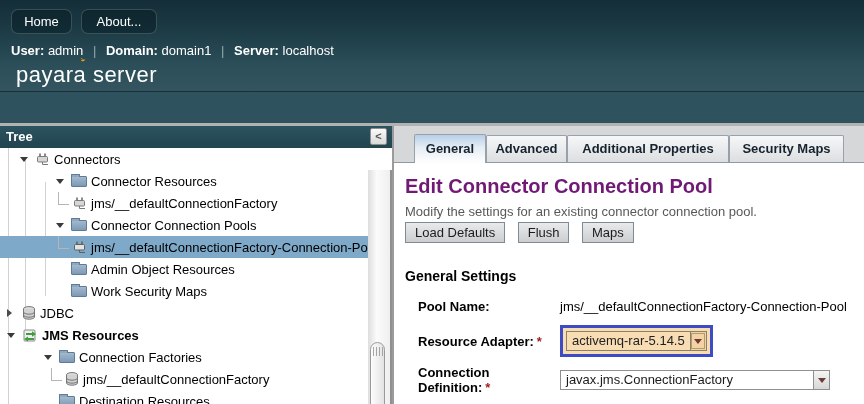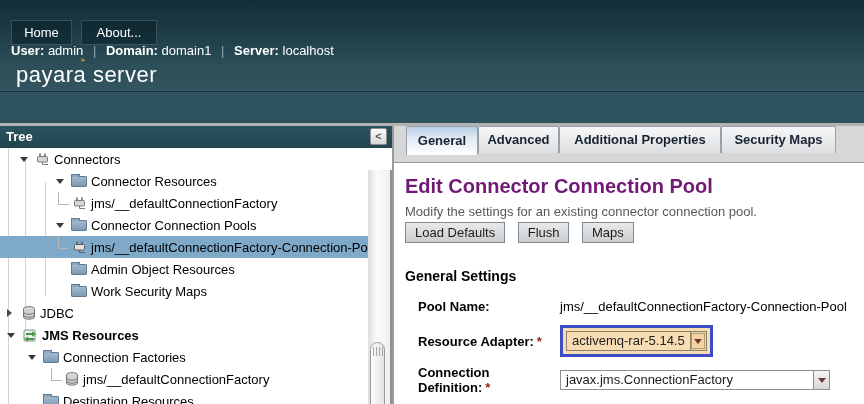--- a/index.html
+++ b/index.html
@@ -3,22 +3,22 @@
 <meta charset="utf-8">
 <style>
   * { margin:0; padding:0; box-sizing:border-box; }
   html,body { background:#e8e8e8; }
   body { font-family:"Liberation Sans", sans-serif; }
   #page { position:relative; width:864px; height:404px; background:#fff; overflow:hidden; }
 
   
   #header { position:absolute; left:0; top:0; width:864px; height:92px;
     background:linear-gradient(#142e38, #1d3c46 35%, #2b4e59 70%, #345560); }
-  .navbtn { position:absolute; top:20px; height:25px; border:1px solid rgba(255,255,255,0.18);
-    background:rgba(5,25,32,0.45); color:#fff; font-size:13px; border-radius:0;
+  .navbtn { position:absolute; top:9px; height:25px; border:1px solid rgba(255,255,255,0.18);
+    background:rgba(5,25,32,0.45); color:#fff; font-size:13px; border-radius:7px;
     text-align:center; line-height:23px; cursor:pointer; }
   #btn-home { left:11px; width:61px; }
   #btn-about { left:81px; width:76px; }
   #session { position:absolute; left:11px; top:43px; color:#fff; font-size:13px; }
   #session b { font-weight:bold; }
   #session .sep { color:#8fa8af; padding:0 6px; }
   #brand { position:absolute; left:16px; top:58px; height:30px; display:flex; align-items:center;flex-direction:column; }
   #brand svg { margin-right:8px; }
   #brand-text { color:#fff; font-size:22px; letter-spacing:0.5px; }
 
@@ -56,38 +56,38 @@
   .ticon { flex:0 0 auto; display:flex; align-items:center; }
   .folder { width:16px; height:11px; background:linear-gradient(#a3b9cd,#7d9ab5);
     border:1px solid #5f7c97; border-radius:1px; position:relative; margin-top:1px; }
   .folder:before { content:''; position:absolute; top:-3px; left:-1px; width:7px; height:2px;
     background:#8da8c0; border:1px solid #5f7c97; border-bottom:none; border-radius:1px 1px 0 0; }
   
   .ind-a { padding-left:7px; }   
   .ind-b { padding-left:20px; }  
   .ind-c { padding-left:56px; }  
   .ind-d { padding-left:58px; }  
-  .ind-e { padding-left:28px; }  
+  .ind-e { padding-left:44px; }  
   .ind-f { padding-left:51px; }  
 
   
   #tree-scrollbar { position:absolute; right:0; top:22px; bottom:0; width:24px;
     background:linear-gradient(90deg,#dedede,#fbfbfb 40%,#efefef); border-right:2px solid #909090; z-index:3; }
   #tree-scroll-thumb { position:absolute; left:2px; right:5px; top:172px; bottom:-6px;
     background:linear-gradient(90deg,#fdfdfd,#e3e3e3); border:1px solid #9a9a9a;
     border-radius:8px 8px 0 0; }
   #tree-scroll-thumb:after { content:''; position:absolute; top:4px; left:50%; margin-left:-5px;
     width:10px; height:9px;
     background:repeating-linear-gradient(90deg,#a5a5a5 0 1px, transparent 1px 3px); }
 
   
   #content { position:absolute; left:392px; top:126px; right:0; bottom:0; background:#fff;
     border-left:2px solid #9b9b9b; }
   #tabstrip { height:37px; background:#d5d7d9; border-bottom:1px solid #8e99a4;
-    display:flex; align-items:flex-start; padding-left:12px; }
+    display:flex; align-items:flex-end; padding-left:20px; }
   .tab { height:27px; line-height:25px; text-align:center; font-size:13px; font-weight:bold;
     color:#16232f; border:1px solid #97a1ab; border-bottom:none; border-radius:2px 2px 0 0;
     background:linear-gradient(#f6f7f8,#dcdee0); cursor:pointer; position:relative; }
   .tab.active { height:29px; line-height:27px; margin-bottom:-1px; z-index:2;
     background:linear-gradient(#b7cfe7 0%, #e6edf5 45%, #fefefe 100%); }
   #tab-general { width:72px; }
   #tab-advanced { width:81px; }
   #tab-additional { width:162px; }
   #tab-security { width:115px; }
 

